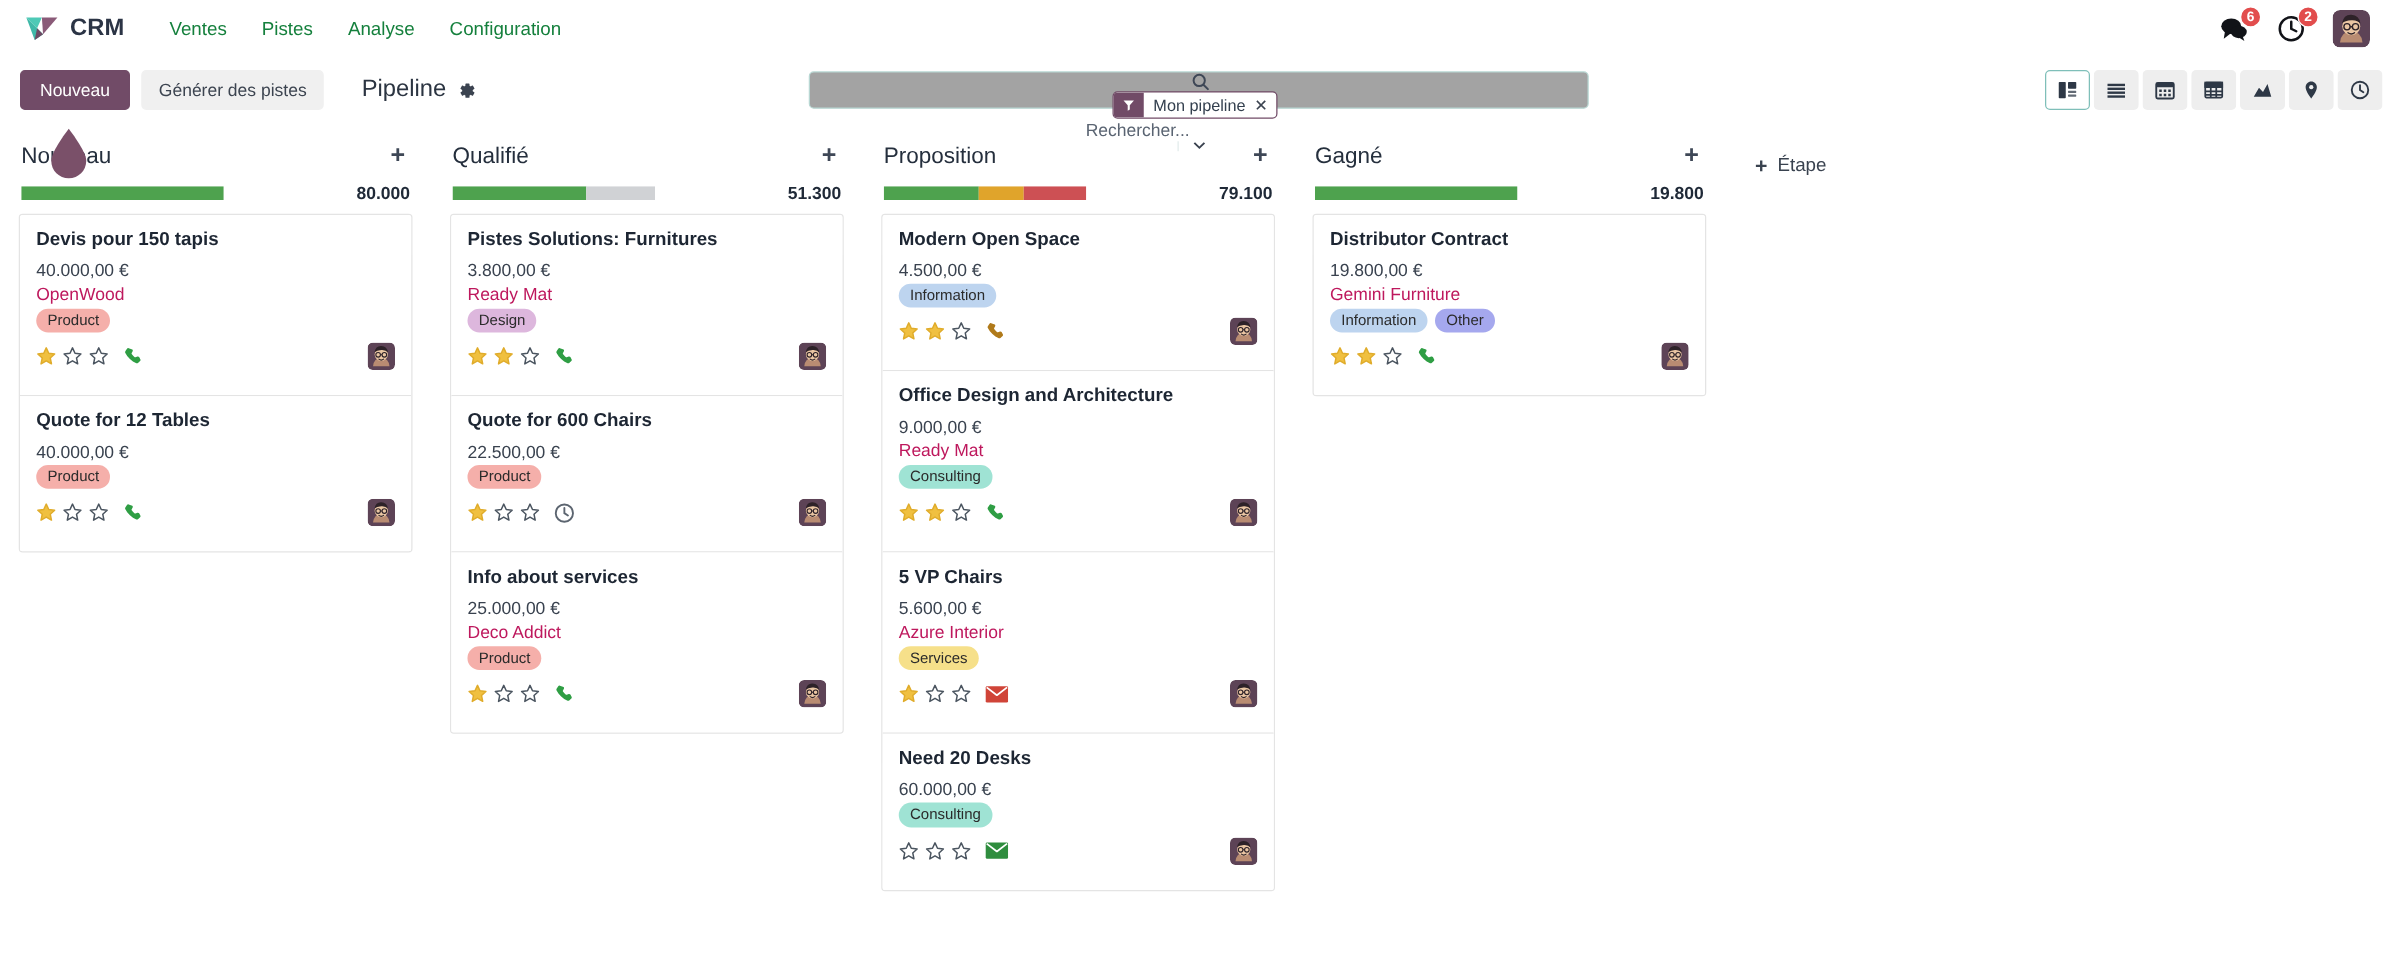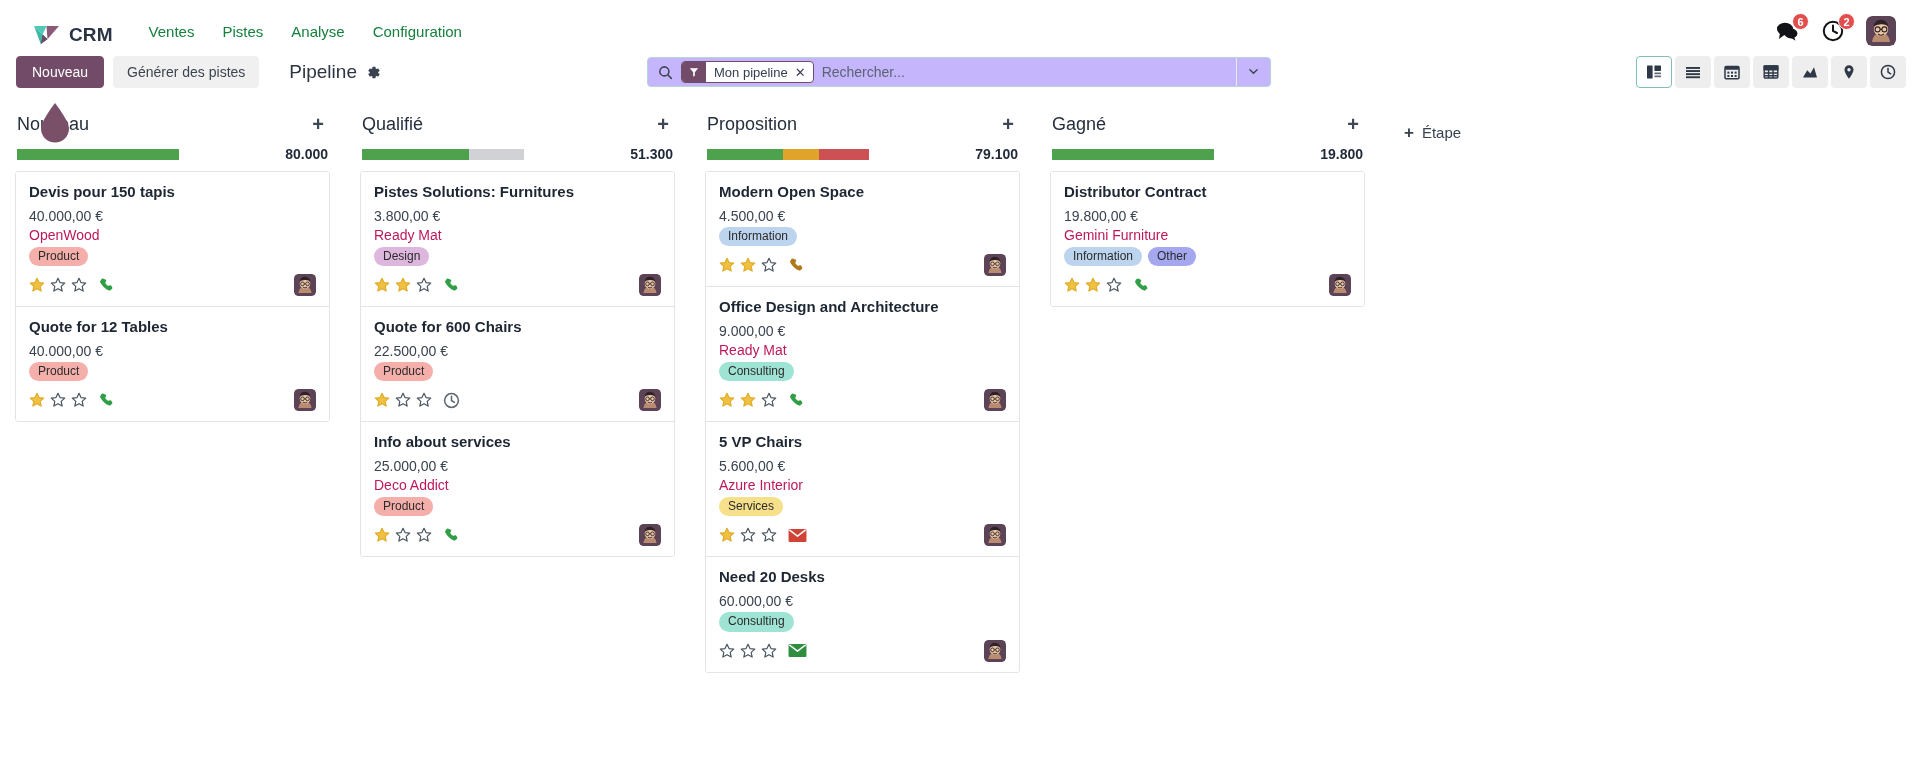--- a/index.html
+++ b/index.html
@@ -10,22 +10,22 @@
     background: #ffffff;
     font-family: "Liberation Sans", sans-serif;
     color: #1f2937;
     overflow: hidden;
   }
 
   
   .navbar {
     height: 46px;
     display: flex;
-    align-items: flex-end;
-    padding: 0 14px 0 33px;
+    align-items: center;
+    padding: 0 14px 0 20px;
     background: #ffffff;
     position: relative;
   }
   .brand {
     display: flex;
     align-items: center;
     gap: 9px;
     margin-right: 22px;
   }
   .brand-logo { width: 27px; height: 22px; display: block; }
@@ -132,21 +132,22 @@
   
   .searchwrap {
     position: absolute;
     left: 647px;
     width: 624px;
     display: flex;
     align-items: center;
     height: 30px;
     border: 1px solid #b8d7d3;
     border-radius: 4px;
-    background: #c4b5fd;
+    background: #a3a3a3;
+    flex-direction: column;
   }
   .search-ico {
     padding: 0 8px 0 10px;
     display: flex;
     align-items: center;
     color: #3e4756;
   }
   .facet {
     display: flex;
     align-items: center;
@@ -280,21 +281,21 @@
     color: #1f2937;
   }
   .col-cards {
     margin-top: 10px;
     border: 1px solid #e4e4e4;
     border-radius: 3px;
     background: #fff;
     overflow: hidden;
   }
   .card {
-    padding: 11px 13px 9px 13px;
+    padding: 11px 13px 19px 13px;
     border-bottom: 1px solid #e4e4e4;
     background: #fff;
     cursor: pointer;
     position: relative;
   }
   .card:last-child { border-bottom: none; }
   .card-title {
     font-size: 15px;
     font-weight: 700;
     color: #1d2633;

